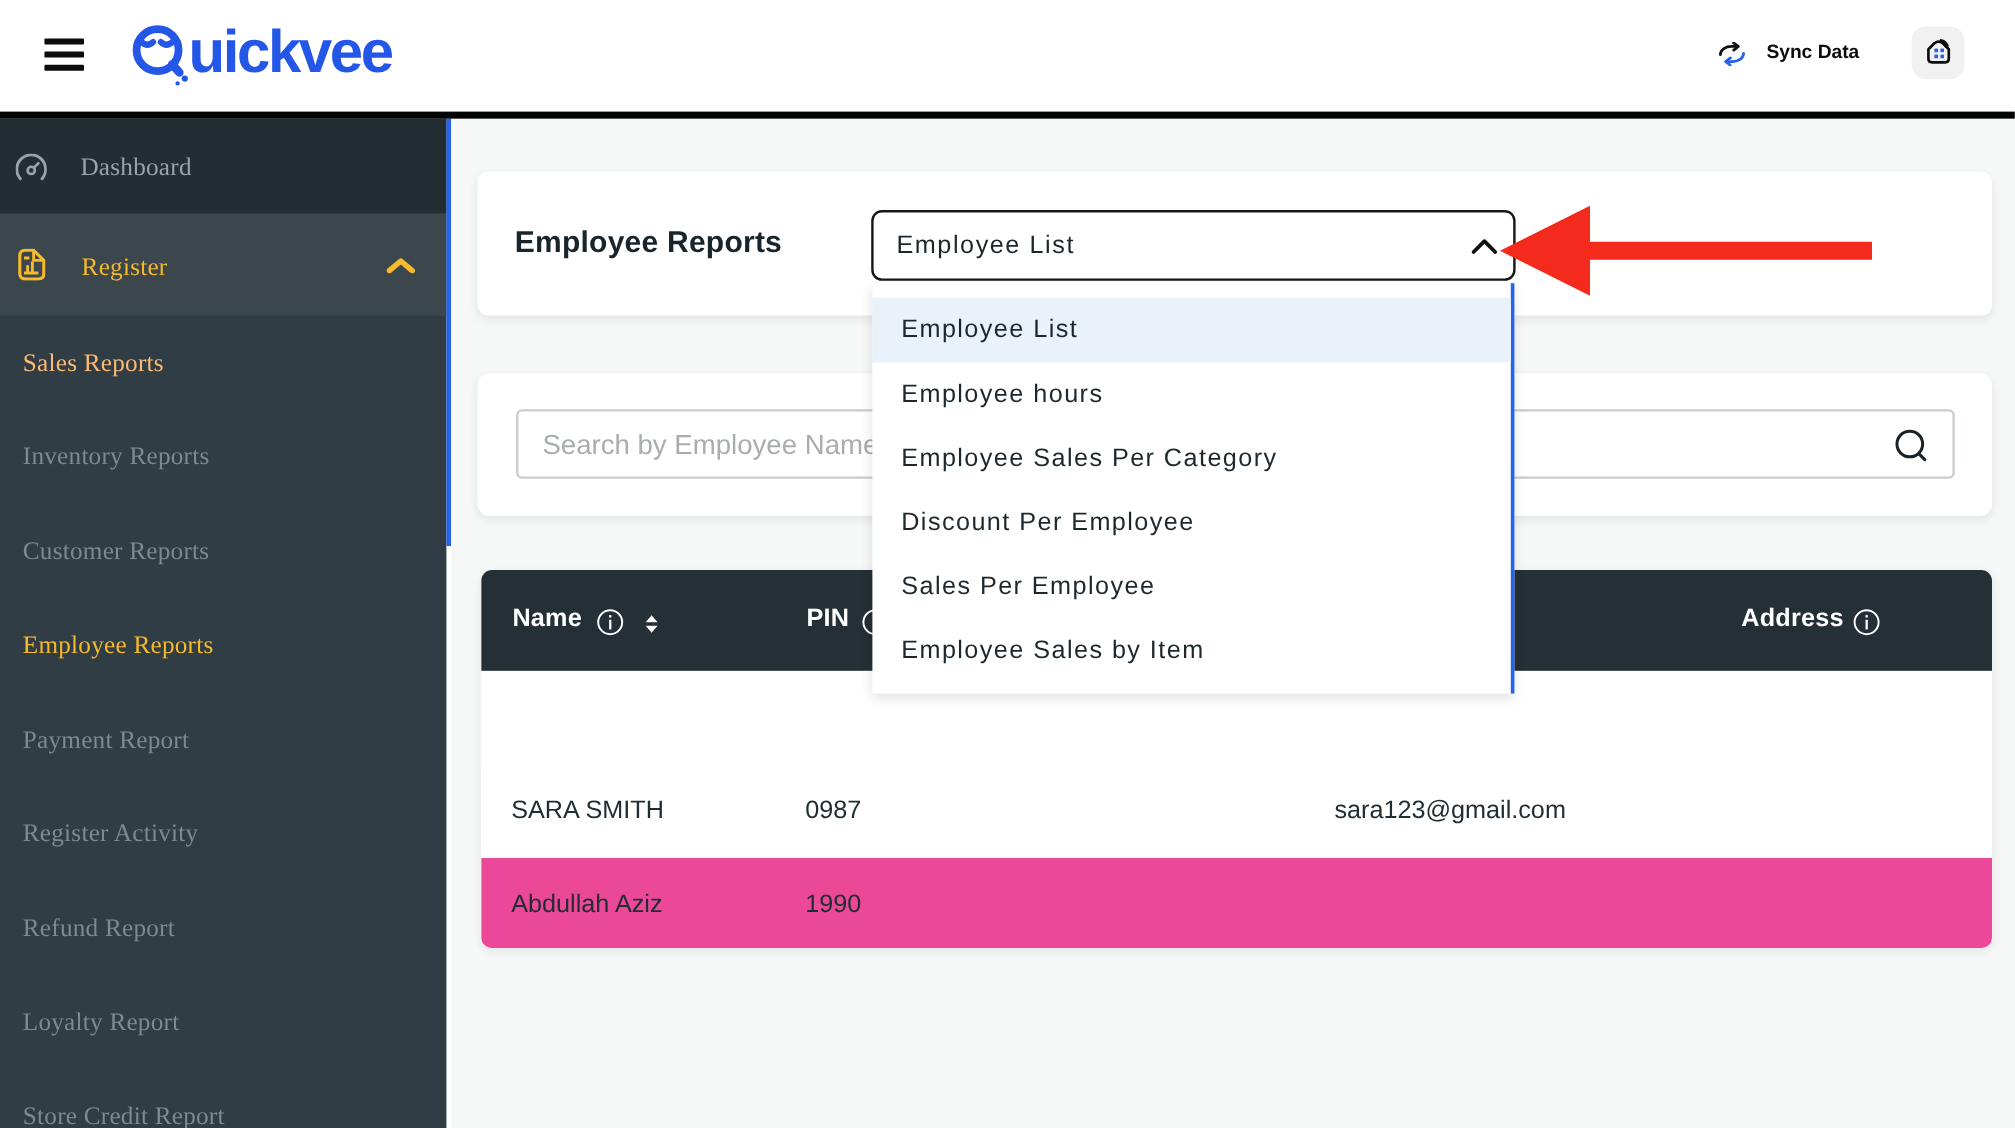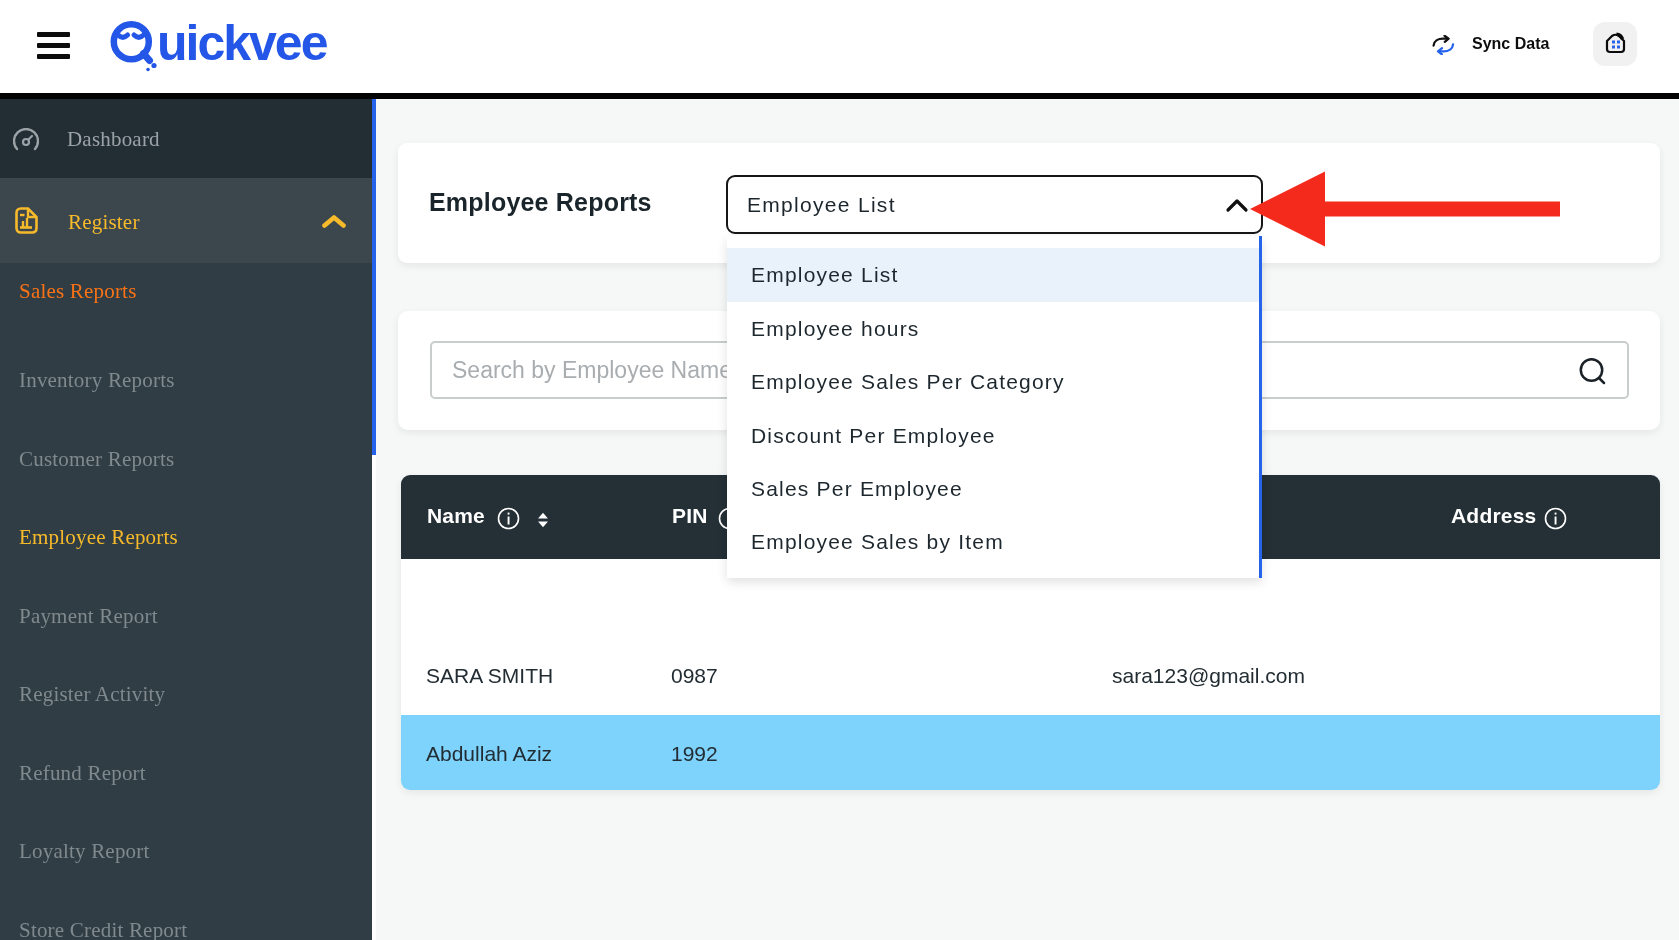--- a/index.html
+++ b/index.html
@@ -106,21 +106,21 @@
       <path d="M5 20.5 L17 20.5" stroke="#f7ba2a" stroke-width="2.6"></path>
       <path d="M8 20 L8 14" stroke="#f7ba2a" stroke-width="2.4"></path>
       <path d="M12 20 L12 11" stroke="#f7ba2a" stroke-width="2.4"></path>
     </svg>
     <div class="abs navtxt" style="left:68px; top:32px; color:#f7ba2a;">Register</div>
     <svg class="abs" style="left:322px; top:37px;" width="24" height="13" viewBox="0 0 24 13">
       <path d="M2.5 10.5 L12 2.5 L21.5 10.5" fill="none" stroke="#f7ba2a" stroke-width="4.6" stroke-linecap="round" stroke-linejoin="round"></path>
     </svg>
   </div>
 
-  <div class="abs navtxt" style="left:19px; top:180px; color:#f97316;">Sales Reports</div>
+  <div class="abs navtxt" style="left:19px; top:191px; color:#fdba74;">Sales Reports</div>
   <div class="abs navtxt" style="left:19px; top:269px; color:#7f898e;">Inventory Reports</div>
   <div class="abs navtxt" style="left:19px; top:348px; color:#7f898e;">Customer Reports</div>
   <div class="abs navtxt" style="left:19px; top:426px; color:#f7ba2a;">Employee Reports</div>
   <div class="abs navtxt" style="left:19px; top:505px; color:#7f898e;">Payment Report</div>
   <div class="abs navtxt" style="left:19px; top:583px; color:#7f898e;">Register Activity</div>
   <div class="abs navtxt" style="left:19px; top:662px; color:#7f898e;">Refund Report</div>
   <div class="abs navtxt" style="left:19px; top:740px; color:#7f898e;">Loyalty Report</div>
   <div class="abs navtxt" style="left:19px; top:819px; color:#7f898e;">Store Credit Report</div>
 </div>
 <div id="bluebar"></div>
@@ -170,23 +170,23 @@
         <circle cx="11.5" cy="11.5" r="10" fill="none" stroke="#fff" stroke-width="1.6"></circle>
         <rect x="10.6" y="9.5" width="1.9" height="8" fill="#fff"></rect>
         <rect x="10.6" y="5.6" width="1.9" height="2" fill="#fff"></rect>
       </svg>
     </div>
     <div class="trow" style="top:162px; background:#ffffff;">
       <div class="cell" style="left:25px;">SARA SMITH</div>
       <div class="cell" style="left:270px;">0987</div>
       <div class="cell" style="left:711px;">sara123@gmail.com</div>
     </div>
-    <div class="trow" style="top:240px; background:#7dd3fc;">
+    <div class="trow" style="top:240px; background:#ec4899;">
       <div class="cell" style="left:25px;">Abdullah Aziz</div>
-      <div class="cell" style="left:270px;">1992</div>
+      <div class="cell" style="left:270px;">1990</div>
     </div>
   </div>
 
 </div>
 
   <div id="menu">
     <div class="mi sel" style="top:12px;">
       <span>Employee List</span>
     </div>
     <div class="mi" style="top:66px;text-align:right;">

